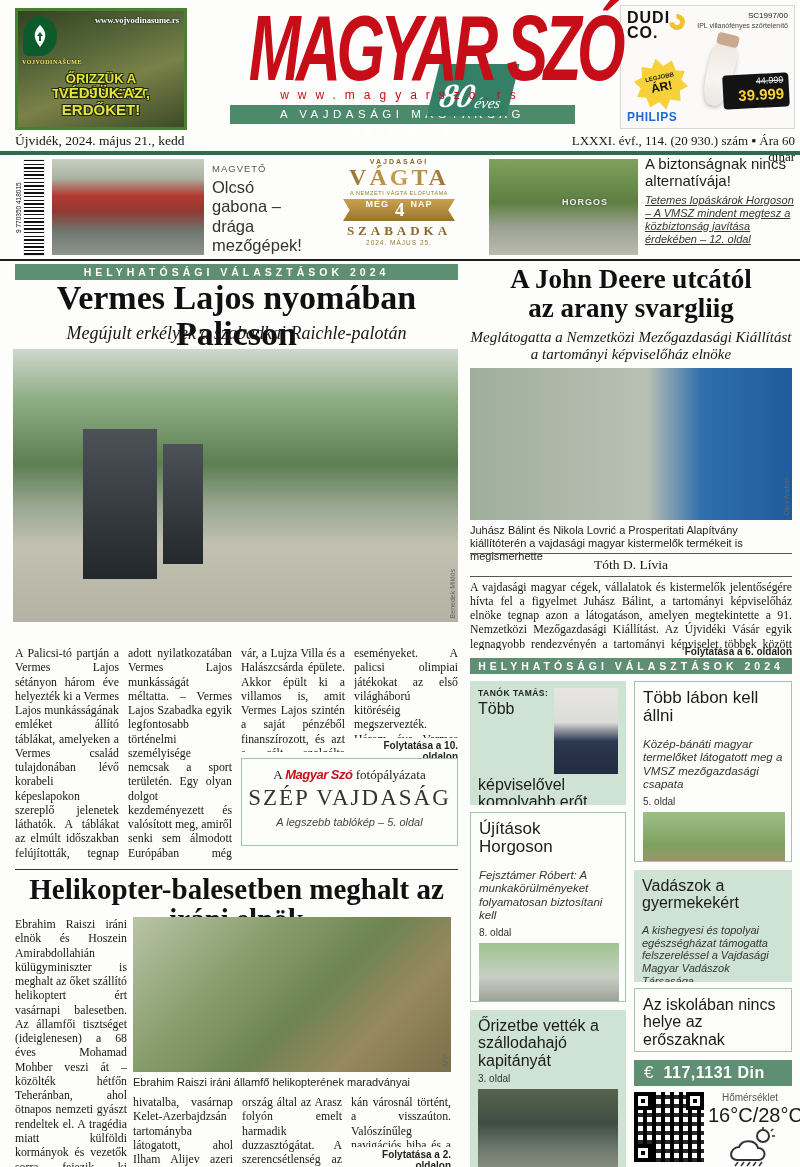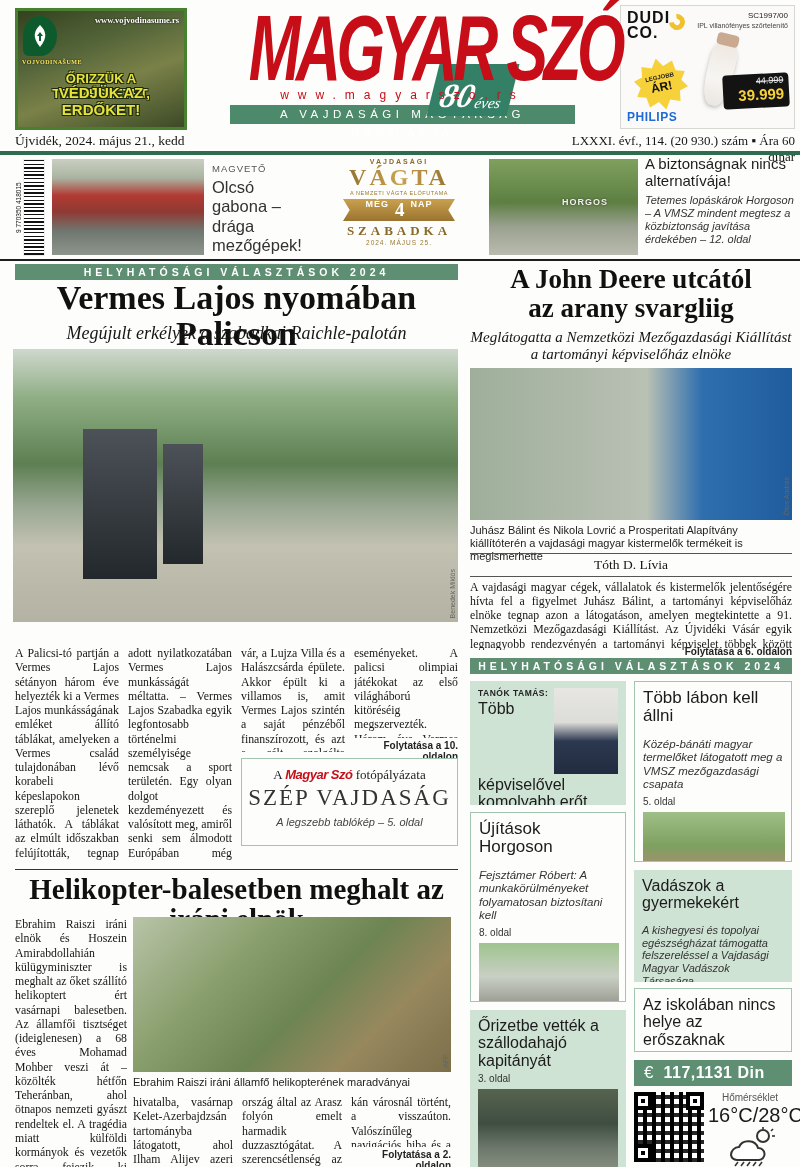--- a/index.html
+++ b/index.html
@@ -91,21 +91,21 @@
   .v-ribbon .rl,.v-ribbon .rr { font:bold 9px "Liberation Sans",sans-serif; letter-spacing:1px; }
   .v-ribbon .rn { font:bold 19px "Liberation Serif",serif; }
   .vagta .v-city { font:bold 13px "Liberation Serif",serif; letter-spacing:4px; margin-top:2px; color:#8a6a2a; }
   .vagta .v-date { font:6.5px "Liberation Sans",sans-serif; letter-spacing:1px; color:#9a7a33; }
   .horgos { left:489px; top:159px; width:149px; height:96px;
     background:linear-gradient(180deg,#7fa05e 0%,#5d7f42 45%,#9aa08f 70%,#b9bcae 100%); position:absolute; }
   .horgos .sign { position:absolute; right:30px; top:38px; color:#f2f2ea; font:bold 9px "Liberation Sans",sans-serif;
     letter-spacing:1px; text-shadow:0 0 2px #333; }
   .security { left:645px; top:156px; width:150px; }
   .security .ttl { font:500 15px/1.12 "Liberation Sans",sans-serif; color:#1d1d1d; }
-  .security .sub { font:italic 11px/1.18 "Liberation Sans",sans-serif; color:#333; margin-top:4px; }
+  .security .sub { font:italic 11px/1.18 "Liberation Sans",sans-serif; color:#333; margin-top:4px;text-decoration:underline; }
   .strip-rule { left:0; top:259px; width:800px; height:2px; background:#1e1e1e; }
 
   
   .green-banner { height:16px; background:#5e8f73; color:#fff; text-align:center;
     font:bold 10.5px/16px "Liberation Sans",sans-serif; letter-spacing:4px; }
   .hl { text-align:center; color:#101010; }
   .subhead { text-align:center; font-style:italic; }
   .caption { font:11.5px/1.2 "Liberation Sans",sans-serif; color:#222; }
   .vcredit { position:absolute; right:-10px; bottom:4px; writing-mode:vertical-rl; transform:rotate(180deg);
     font:7px "Liberation Sans",sans-serif; color:#666; }

